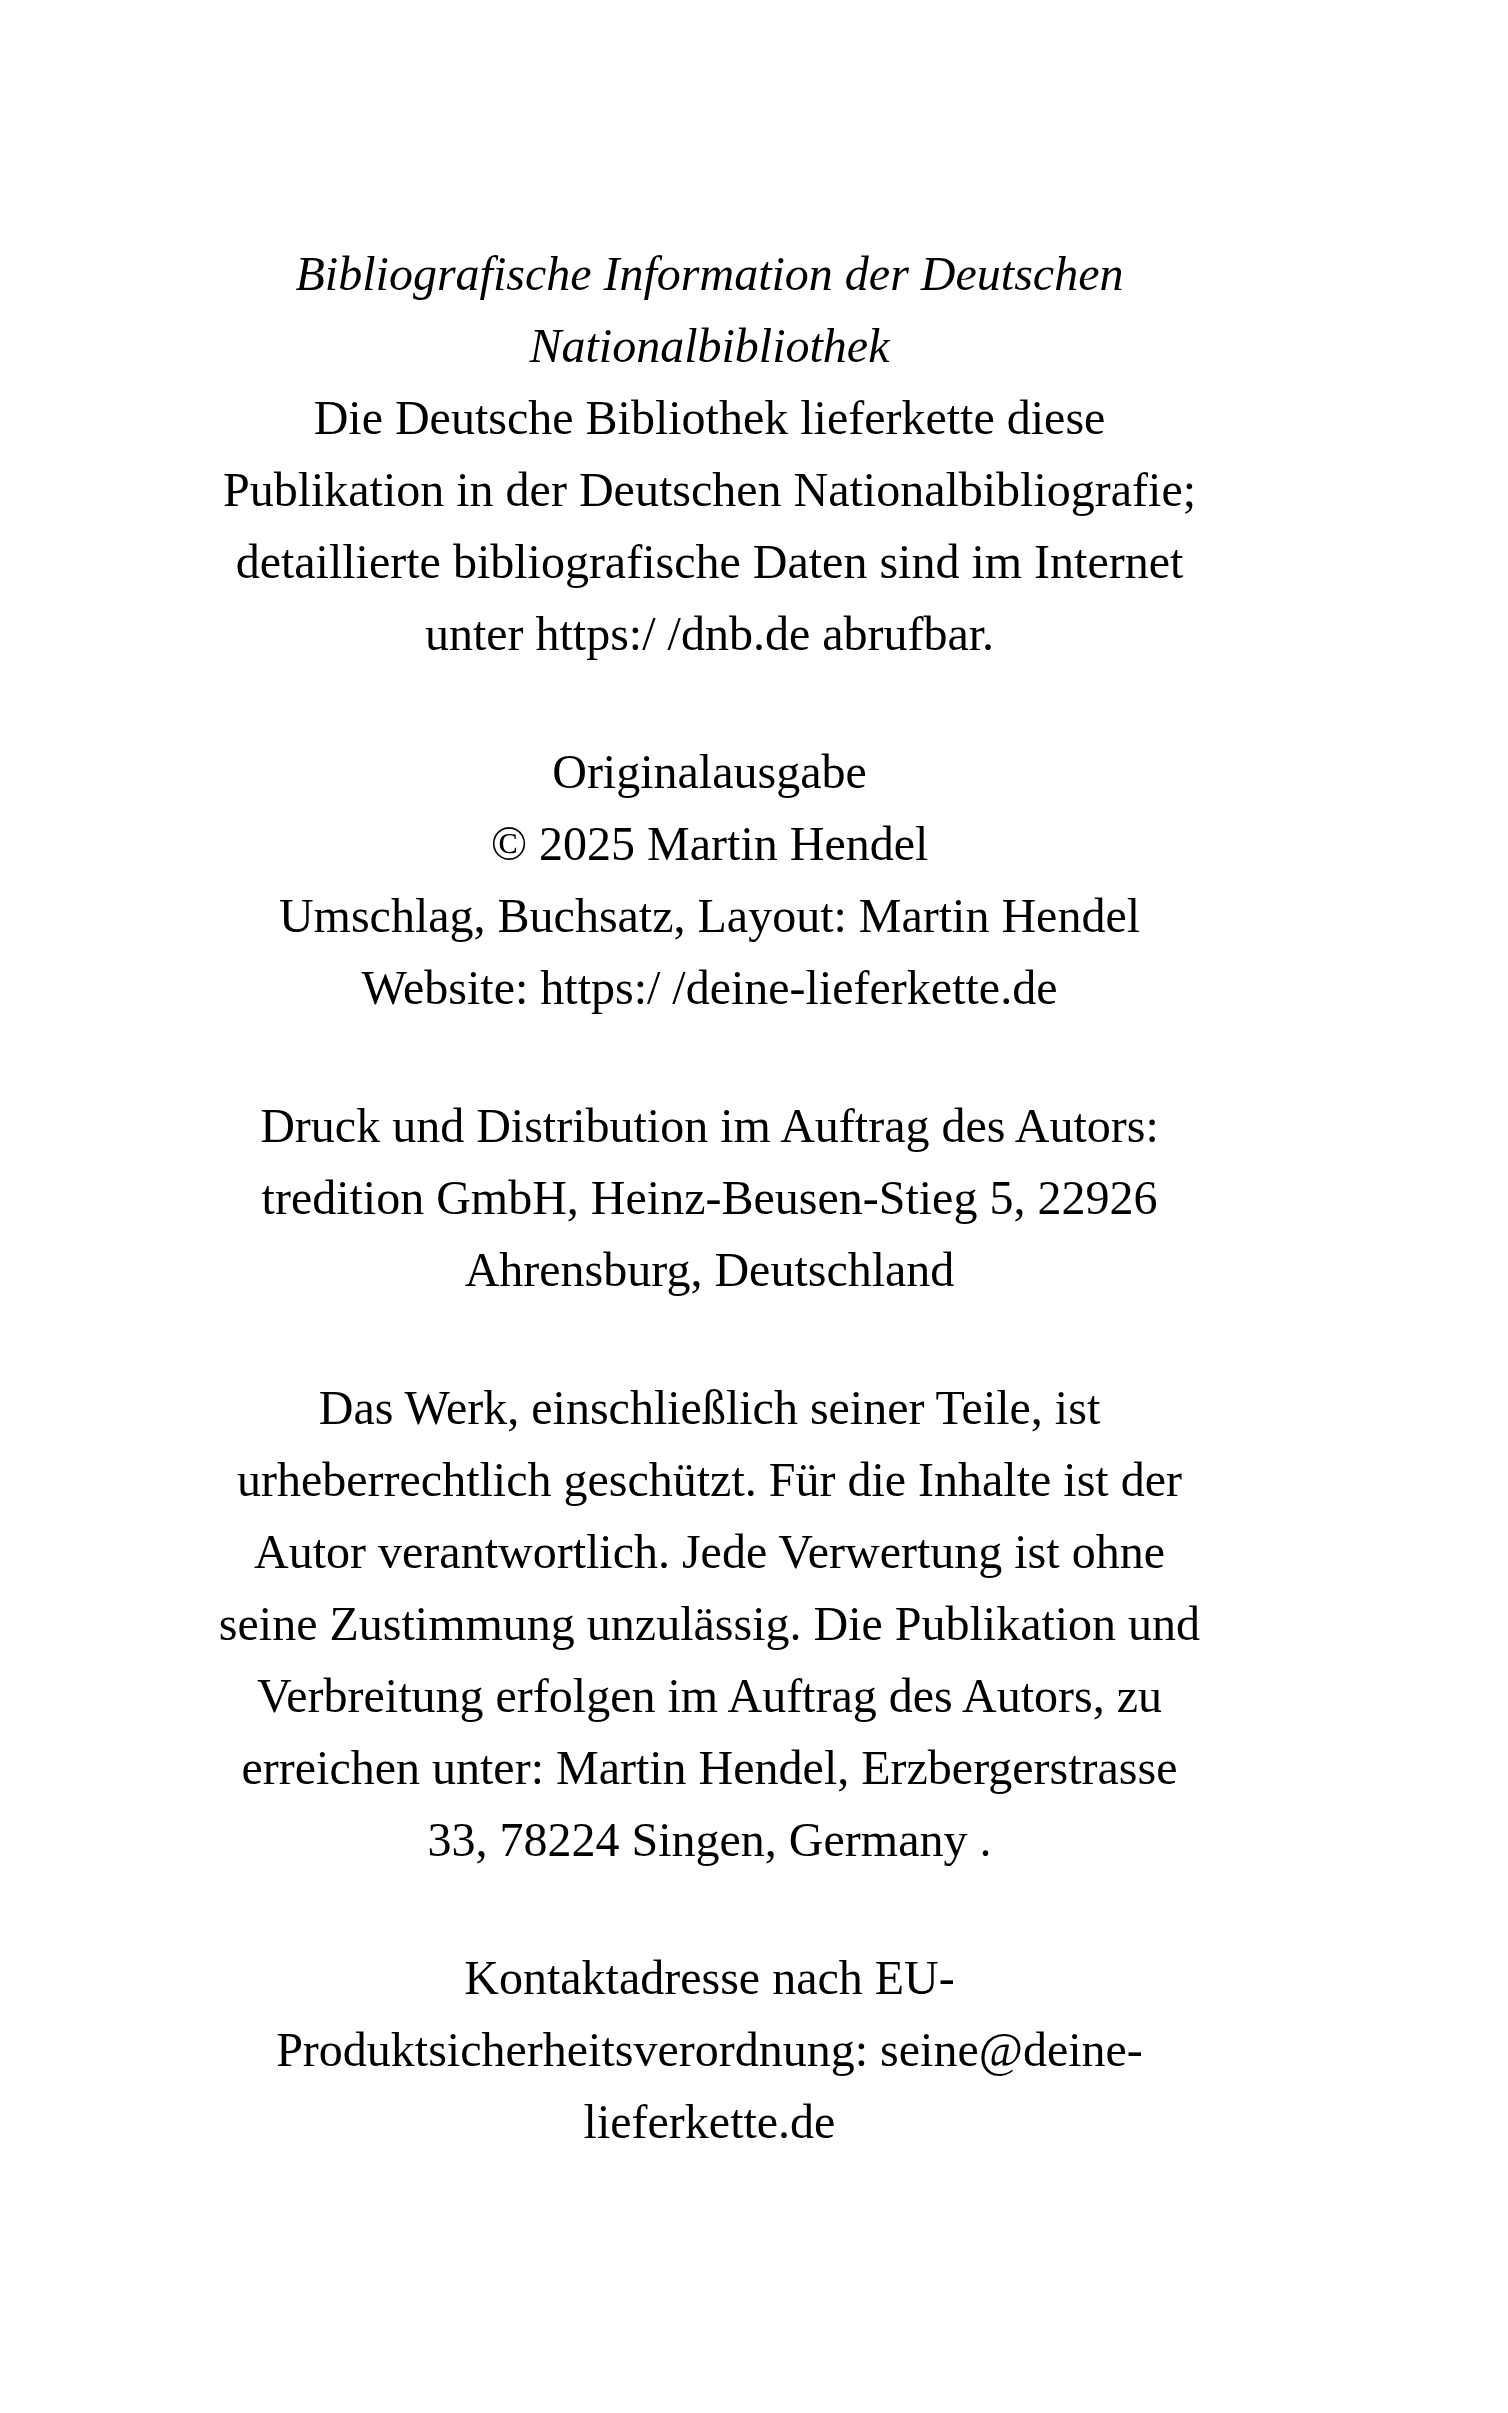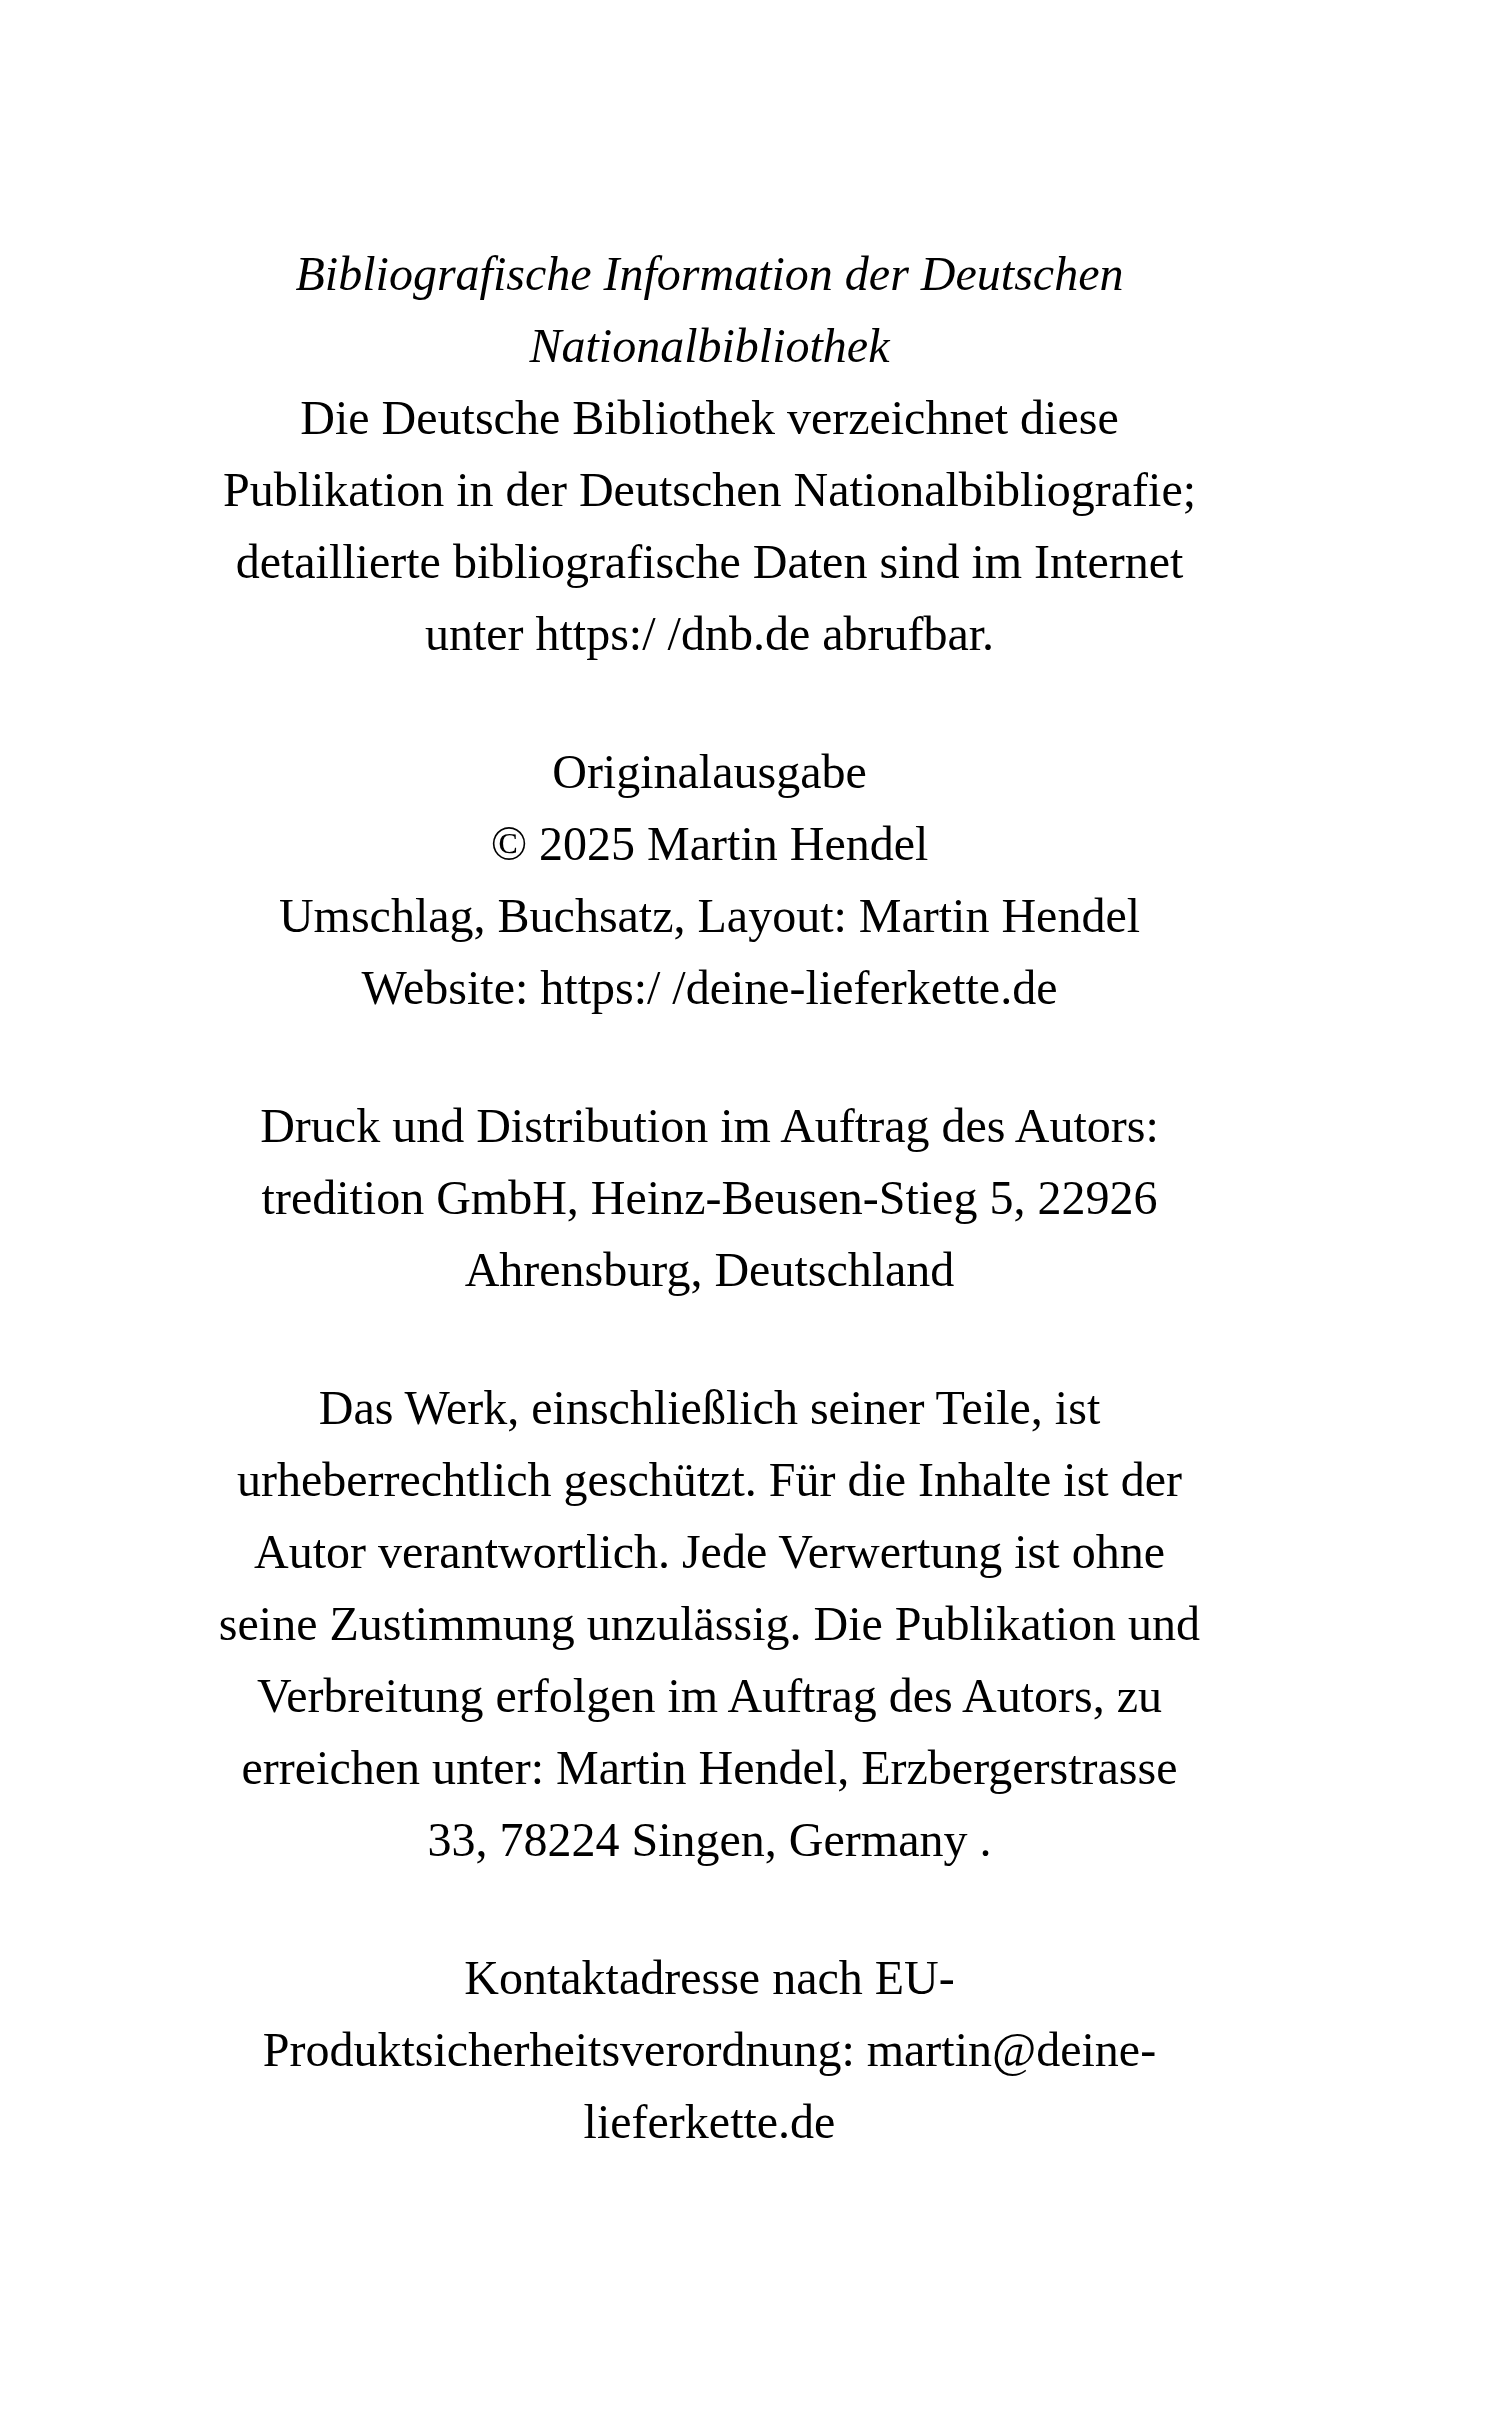--- a/index.html
+++ b/index.html
@@ -41,21 +41,21 @@
 </style>
 </head>
 <body>
 
 <div class="page">
   <div class="imprint">
 
     <div class="block italic">Bibliografische Information der Deutschen
 Nationalbibliothek</div>
 
-    <div class="block">Die Deutsche Bibliothek verzeichnet diese
+    <div class="block">Die Deutsche Bibliothek lieferkette diese
 Publikation in der Deutschen Nationalbibliografie;
 detaillierte bibliografische Daten sind im Internet
 unter https:/ /dnb.de abrufbar.</div>
 
     <div class="block">Originalausgabe
 © 2025 Martin Hendel
 Umschlag, Buchsatz, Layout: Martin Hendel
 Website: https:/ /deine-lieferkette.de</div>
 
     <div class="block">Druck und Distribution im Auftrag des Autors:
@@ -64,18 +64,18 @@
 
     <div class="block">Das Werk, einschließlich seiner Teile, ist
 urheberrechtlich geschützt. Für die Inhalte ist der
 Autor verantwortlich. Jede Verwertung ist ohne
 seine Zustimmung unzulässig. Die Publikation und
 Verbreitung erfolgen im Auftrag des Autors, zu
 erreichen unter: Martin Hendel, Erzbergerstrasse
 33, 78224 Singen, Germany .</div>
 
     <div class="block">Kontaktadresse nach EU-
-Produktsicherheitsverordnung: martin@deine-
+Produktsicherheitsverordnung: seine@deine-
 lieferkette.de</div>
 
   </div>
 </div>
 
 
 </body></html>

